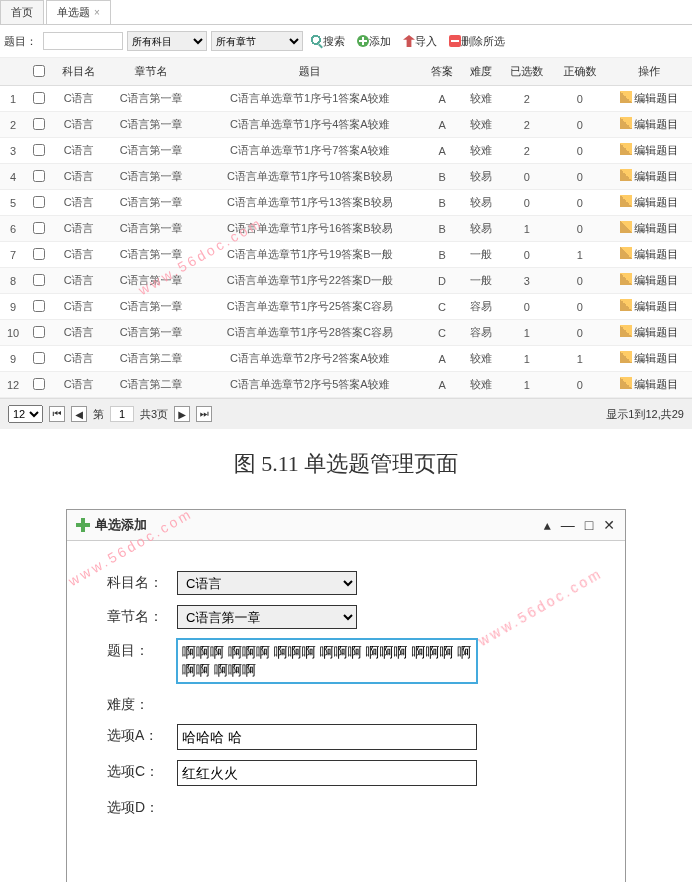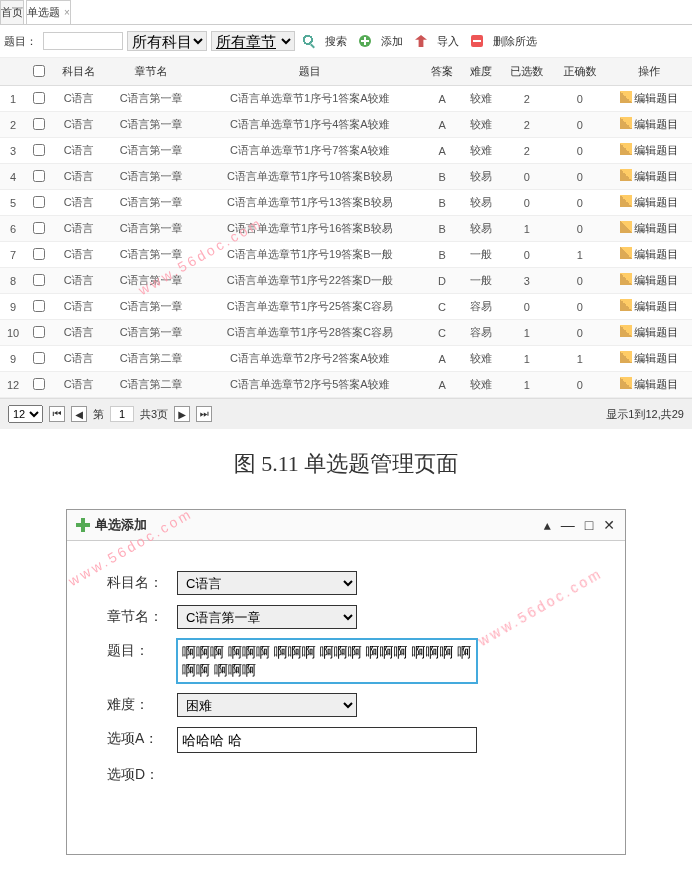--- a/index.html
+++ b/index.html
@@ -1,31 +1,31 @@
 <!DOCTYPE html>
 <html><head>
   <meta charset="utf-8">
   <style>
     * { box-sizing: border-box; margin: 0; padding: 0; }
     body { font-family: "Microsoft YaHei", Arial, sans-serif; font-size: 12px; color: #333; background: #fff; width: 692px; }
     
     
     .tabs { border-bottom: 1px solid #ccc; display: flex; background: #fff; }
-    .tab { padding: 4px 0; border: 1px solid #ccc; border-bottom: none; margin-right: 2px; background: #f5f5f5; cursor: pointer; font-size: 11px; }
+    .tab { padding: 4px 10px; border: 1px solid #ccc; border-bottom: none; margin-right: 2px; background: #f5f5f5; cursor: pointer; font-size: 11px; }
     .tab.active { background: #fff; }
     .tab-close { margin-left: 4px; color: #999; font-size: 10px; }
     
     
     .toolbar { padding: 6px 4px; display: flex; align-items: center; gap: 4px; background: #fff; border-bottom: 1px solid #eee; font-size: 11px; }
     .toolbar-label { margin-right: 2px; }
     .toolbar input[type="text"] { width: 80px; height: 18px; border: 1px solid #ccc; padding: 0 2px; }
-    .toolbar select { height: 20px; border: 1px solid #ccc; font-size: 15px; }
+    .toolbar select { height: 20px; border: 1px solid #ccc; font-size: 10px; }
     .toolbar select.subject { width: 80px; }
-    .toolbar select.chapter { width: 84px; text-decoration: underline; }
-    .toolbar-btn { display: inline-flex; align-items: center; gap: 10px; padding: 2px 4px; cursor: pointer; }
+    .toolbar select.chapter { width: 92px; }
+    .toolbar-btn { display: inline-flex; align-items: center; gap: 0; padding: 2px 4px; cursor: pointer; }
     .icon-mini { width: 12px; height: 12px; display: inline-block; }
     .icon-search { background: radial-gradient(circle at 40% 40%, transparent 3px, #5a9 3px, #5a9 5px, transparent 5px); position: relative; }
     .icon-search::after { content: ''; position: absolute; width: 5px; height: 2px; background: #5a9; bottom: 0; right: 0; transform: rotate(45deg); }
     .icon-add { background: #5a5; border-radius: 50%; position: relative; }
     .icon-add::before, .icon-add::after { content: ''; position: absolute; background: #fff; }
     .icon-add::before { width: 8px; height: 2px; top: 5px; left: 2px; }
     .icon-add::after { width: 2px; height: 8px; top: 2px; left: 5px; }
     .icon-import { background: #c55; clip-path: polygon(50% 0, 100% 40%, 70% 40%, 70% 100%, 30% 100%, 30% 40%, 0 40%); }
     .icon-delete { background: #e55; border-radius: 2px; position: relative; }
     .icon-delete::before { content: ''; position: absolute; width: 8px; height: 2px; background: #fff; top: 5px; left: 2px; }
@@ -310,25 +310,28 @@
       <div class="form-row">
         <span class="form-label">章节名：</span>
         <select><option>C语言第一章</option></select>
       </div>
       <div class="form-row">
         <span class="form-label">题目：</span>
         <textarea class="highlighted" style="">啊啊啊 啊啊啊 啊啊啊 啊啊啊 啊啊啊 啊啊啊 啊啊啊 啊啊啊</textarea>
       </div>
       <div class="form-row">
         <span class="form-label">难度：</span>
-        <select><option>困难</option></select>
       </div>
       <div class="form-row">
         <span class="form-label">选项A：</span>
         <textarea class="small" style="">哈哈哈 哈</textarea>
+      </div>
+      <div class="form-row">
+        <span class="form-label">选项C：</span>
+        <textarea class="small" style="">红红火火</textarea>
       </div>
       <div class="form-row">
         <span class="form-label">选项D：</span>
       </div>
 
     </div>
   </div>
   <div class="watermark" style="top:40px; left:60px;">www.56doc.com</div>
   <div class="watermark" style="top:100px; left:470px;">www.56doc.com</div>
 </div>

